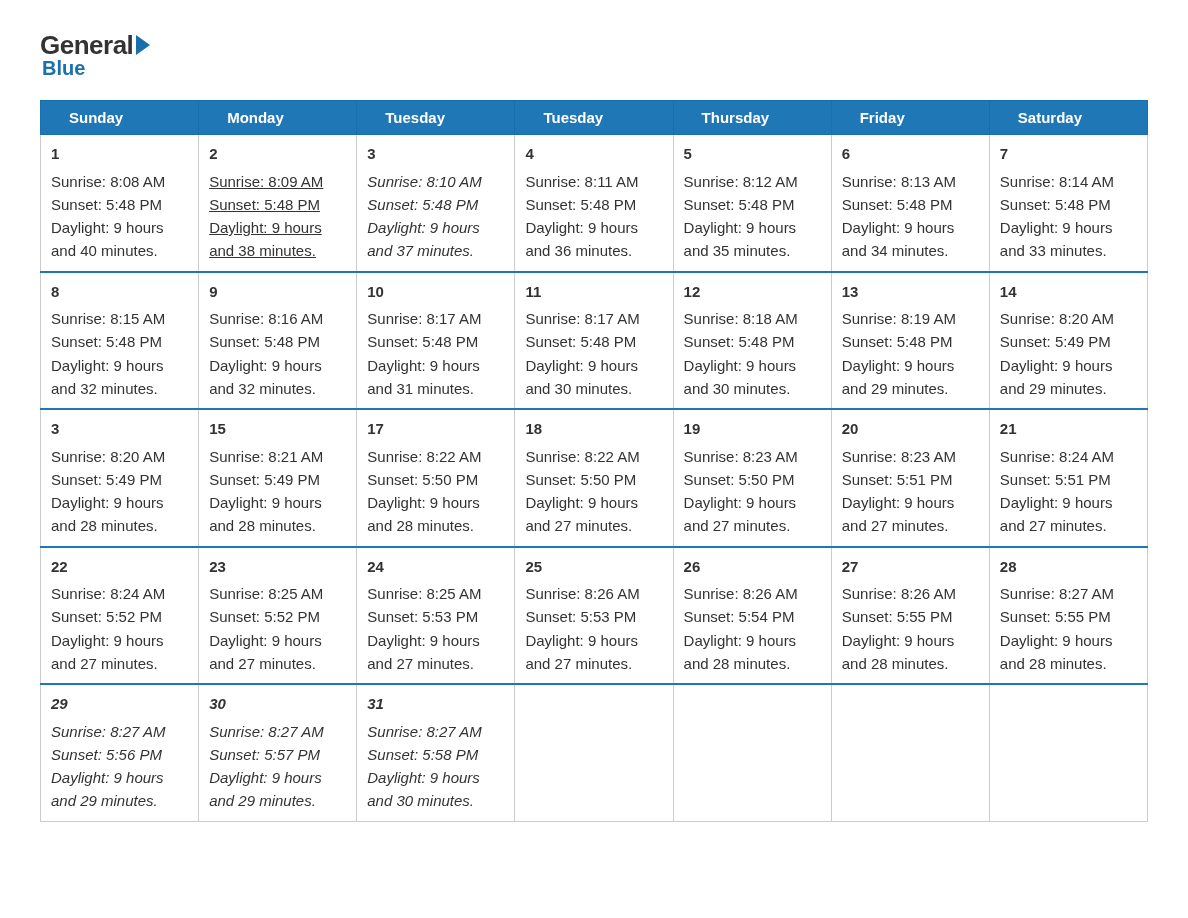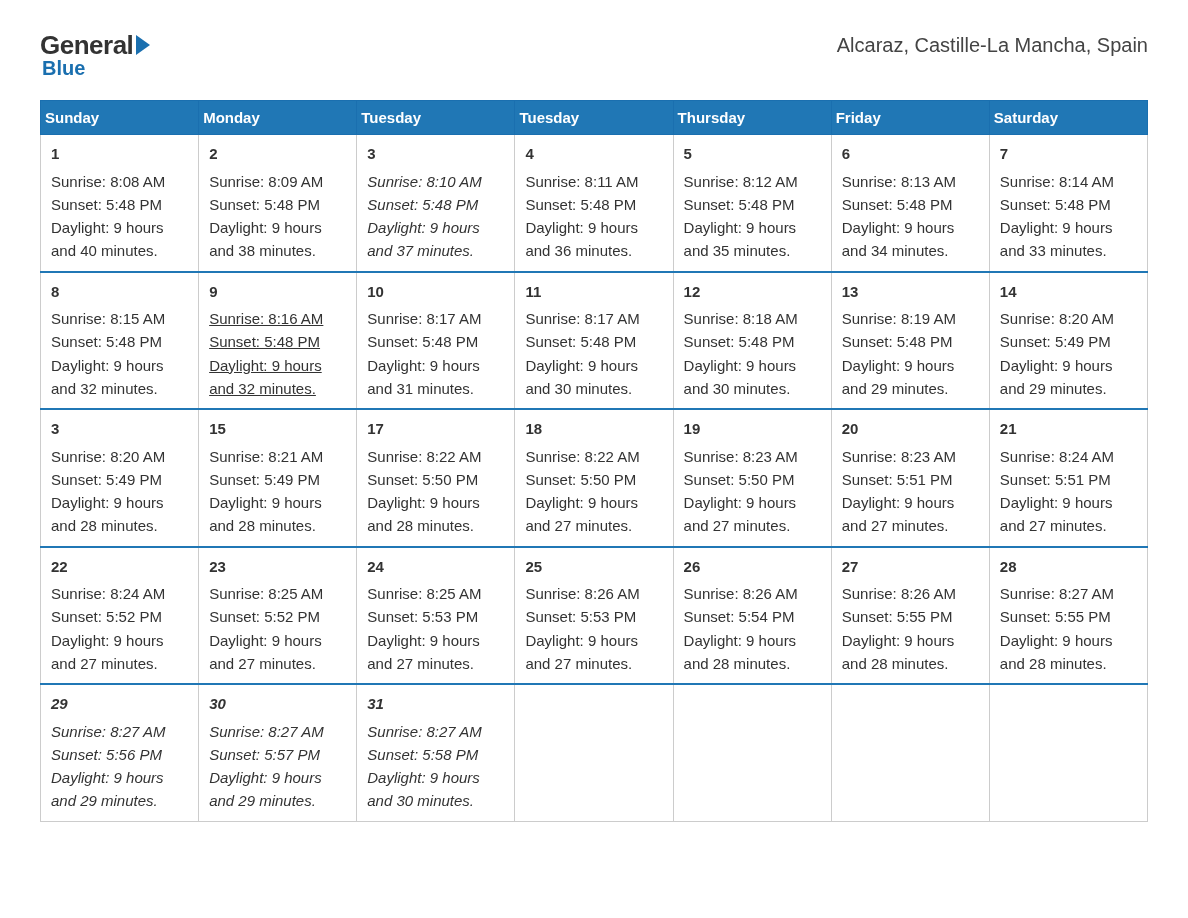--- a/index.html
+++ b/index.html
@@ -64,21 +64,21 @@
     table {
       width: 100%;
       border-collapse: collapse;
       table-layout: fixed;
     }
     th {
       background-color: #2077b5;
       color: #fff;
       font-size: 15px;
       font-weight: bold;
-      padding: 8px 4px;
+      padding: 8px 28px;
       text-align: left;
       border: 1px solid #1a6faf;
     }
     td {
       vertical-align: top;
       border: 1px solid #ccc;
       padding: 8px 10px;
       font-size: 13px;
       color: #333;
       line-height: 1.5;
@@ -107,21 +107,20 @@
 
 <div class="header">
   <div class="logo">
     <div class="logo-top">
       <span class="logo-general">General</span>
       <div class="logo-arrow"></div>
     </div>
     <span class="logo-blue">Blue</span>
   </div>
   <div class="title-area">
-    <div class="location">Alcaraz, Castille-La Mancha, Spain</div>
   </div>
 </div>
 
 <table>
   <thead>
     <tr>
     <th>Sunday</th>
         <th>Monday</th>
         <th>Tuesday</th>
         <th>Tuesday</th>
@@ -134,21 +133,21 @@
   <tr>
         <td>
           <span class="day-num">1</span>
           <div class="day-info" style="white-space: pre-line;">Sunrise: 8:08 AM
 Sunset: 5:48 PM
 Daylight: 9 hours
 and 40 minutes.</div>
         </td>
         <td>
           <span class="day-num">2</span>
-          <div class="day-info" style="white-space: pre-line;">Sunrise: 8:09 AM
+          <div class="day-info" style="white-space: pre-line; text-decoration: underline;">Sunrise: 8:09 AM
 Sunset: 5:48 PM
 Daylight: 9 hours
 and 38 minutes.</div>
         </td>
         <td>
           <span class="day-num">3</span>
           <div class="day-info" style="white-space: pre-line; font-style: italic;">Sunrise: 8:10 AM
 Sunset: 5:48 PM
 Daylight: 9 hours
 and 37 minutes.</div>
@@ -185,21 +184,21 @@
       <tr>
         <td>
           <span class="day-num">8</span>
           <div class="day-info" style="white-space: pre-line;">Sunrise: 8:15 AM
 Sunset: 5:48 PM
 Daylight: 9 hours
 and 32 minutes.</div>
         </td>
         <td>
           <span class="day-num">9</span>
-          <div class="day-info" style="white-space: pre-line; text-decoration: underline;">Sunrise: 8:16 AM
+          <div class="day-info" style="white-space: pre-line;">Sunrise: 8:16 AM
 Sunset: 5:48 PM
 Daylight: 9 hours
 and 32 minutes.</div>
         </td>
         <td>
           <span class="day-num">10</span>
           <div class="day-info" style="white-space: pre-line;">Sunrise: 8:17 AM
 Sunset: 5:48 PM
 Daylight: 9 hours
 and 31 minutes.</div>

